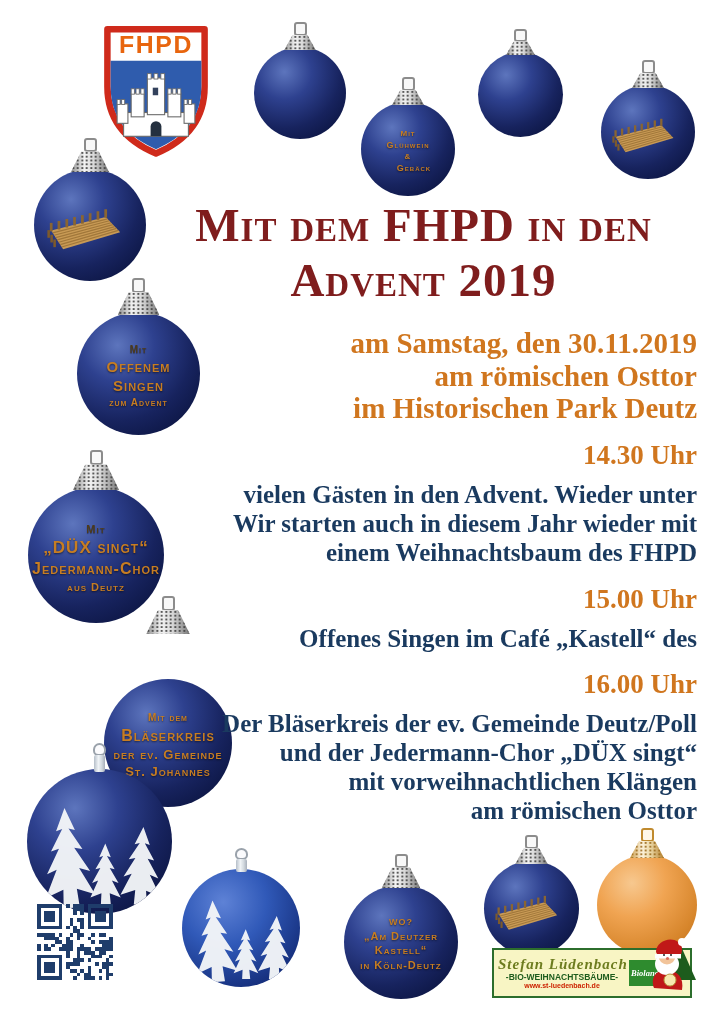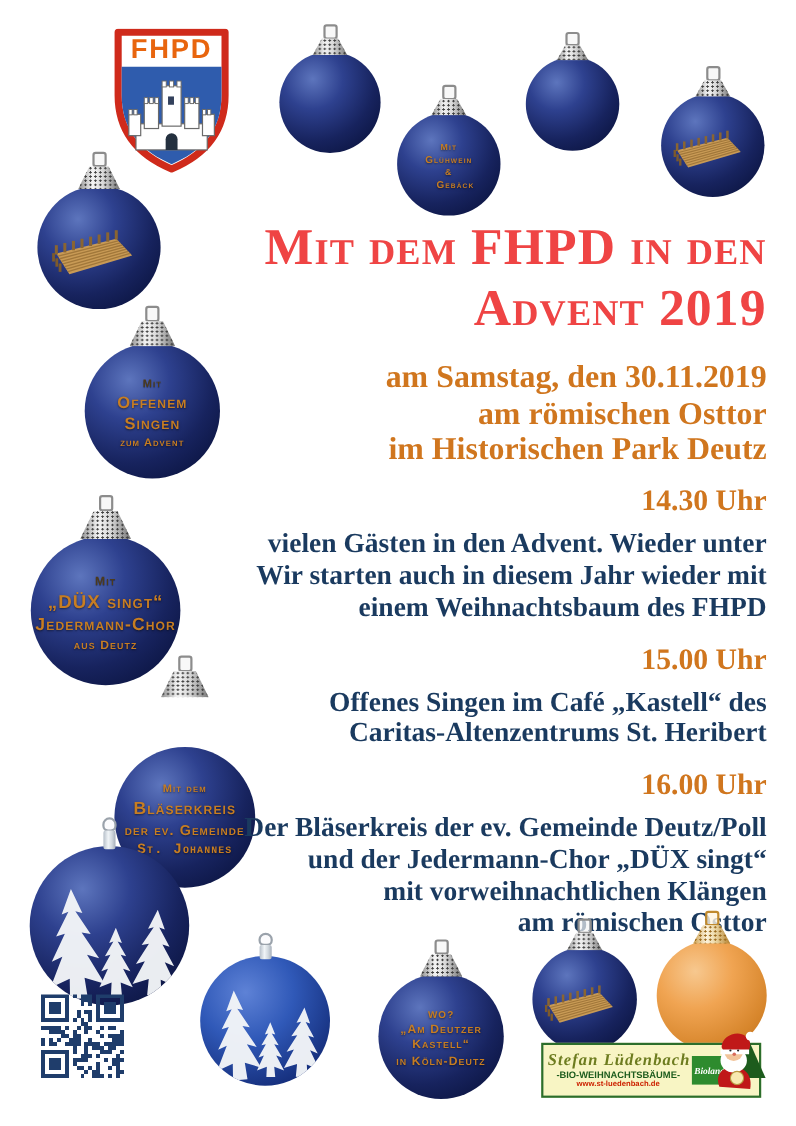--- a/index.html
+++ b/index.html
@@ -29,21 +29,21 @@
   .sphere.orangeball{background:radial-gradient(circle at 35% 28%,#f7c88f 0%,#f0a452 35%,#d7862c 72%,#bb6d18 100%);}
   .btext{position:absolute;inset:0;display:flex;flex-direction:column;align-items:center;justify-content:center;gap:3%;padding-top:5%;}
   .bl{font-family:"Liberation Sans",sans-serif;font-weight:bold;font-variant:small-caps;letter-spacing:1px;
       color:#c77d22;text-shadow:0 1px 2px rgba(0,0,0,.55);line-height:1.05;white-space:nowrap;}
   .bl.dark{color:#4c3a1c;text-shadow:0 1px 1px rgba(0,0,0,.4);}
   .trees{position:absolute;left:0;top:6%;width:100%;height:94%;}
   .model{position:absolute;left:6%;top:28%;width:76%;height:50%;}
 
   
   .content{position:absolute;left:150px;right:27px;top:198px;text-align:right;font-weight:bold;}
-  .title{margin:0 0 20px 0;font-size:47px;line-height:1.16;font-variant:small-caps;letter-spacing:1px;color:#ef4444;}
+  .title{margin:0 0 20px 0;font-size:47px;line-height:1.16;font-variant:small-caps;letter-spacing:1px;color:#7f1d1d;text-align:center;}
   .date-block{color:#d0761e;font-size:29px;line-height:1.12;margin-bottom:4px;}
   .time{color:#d0761e;font-size:27px;margin:16px 0 10px 0;}
   .para{color:#1a3a5f;font-size:25px;line-height:1.15;}
 
   
   .qr{position:absolute;left:37px;top:904px;width:76px;height:76px;}
 
   
   .logo{position:absolute;left:492px;top:948px;width:200px;height:50px;background:#f8f5c4;
         border:2px solid #2c6e2c;box-sizing:border-box;display:flex;align-items:center;padding:2px 4px;}
@@ -199,21 +199,21 @@
       <div class="ball" style="left: 104px; top: 596px; width: 128px; gap: 48px;">
         <div class="cap silver" style="height: 38px;">
           <div class="ring"></div>
           <div class="crown"></div>
         </div>
         <div class="sphere navy" style="height: 128px;">
           <div class="btext">
             <div class="bl orange" style="font-size: 10px;">Mit dem</div>
             <div class="bl orange" style="font-size: 16px;">Bläserkreis</div>
             <div class="bl orange" style="font-size: 13px;">der ev. Gemeinde</div>
-            <div class="bl orange" style="font-size: 13px; font-family: Liberation Mono, monospace;">St. Johannes</div>
+            <div class="bl orange" style="font-size: 13px;">St. Johannes</div>
           </div>
         </div>
       </div>
       <div class="ball" style="left: 27px; top: 743px; width: 145px;">
         <div class="cap glass" style="height: 29px;">
           <div class="g-ring"></div>
           <div class="g-stem"></div>
         </div>
         <div class="sphere navy" style="height: 145px;">
           <svg class="trees" viewBox="0 0 100 100" preserveAspectRatio="none">
@@ -312,21 +312,20 @@
     <div class="time">14.30 Uhr</div>
     <div class="para">
       <div>vielen Gästen in den Advent. Wieder unter</div>
       <div>Wir starten auch in diesem Jahr wieder mit</div>
       <div>einem Weihnachtsbaum des FHPD</div>
     </div>
 
     <div class="time">15.00 Uhr</div>
     <div class="para">
       <div>Offenes Singen im Café „Kastell“ des</div>
-      <div>Caritas-Altenzentrums St. Heribert</div>
     </div>
 
     <div class="time">16.00 Uhr</div>
     <div class="para">
       <div>Der Bläserkreis der ev. Gemeinde Deutz/Poll</div>
       <div>und der Jedermann-Chor „DÜX singt“</div>
       <div>mit vorweihnachtlichen Klängen</div>
       <div>am römischen Osttor</div>
     </div>
   </div>

